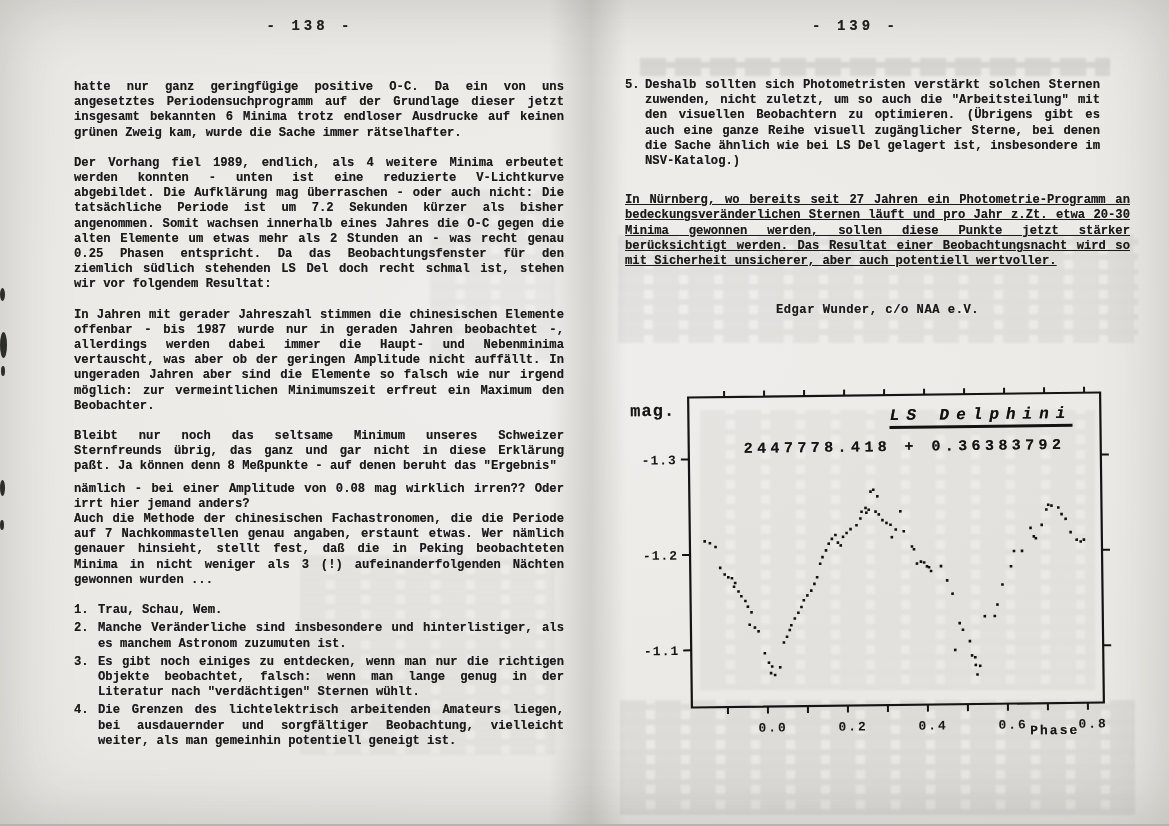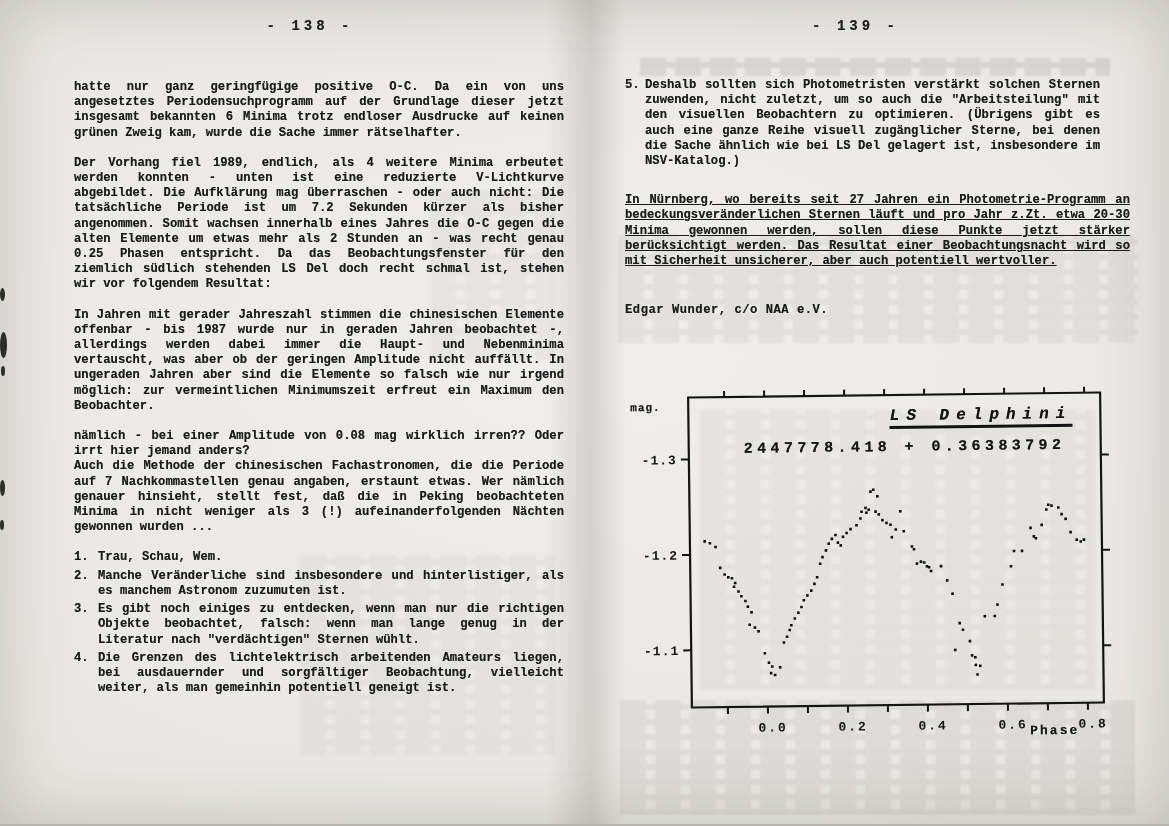--- a/index.html
+++ b/index.html
@@ -22,27 +22,27 @@
   .col-right{left:625px;top:78px;width:505px;}
   .para{text-align:justify;margin:0 0 15px 0;}
   .para.tight{margin-bottom:7px;}
   .para.flush{margin-bottom:0;}
   .list{margin-top:4px;}
   .li{display:flex;margin-bottom:3px;}
   .li .num{flex:none;width:24px;}
   .li .txt{flex:1;text-align:justify;}
   .item5 .num{width:20px;}
   .item5 .txt{max-width:455px;}
-  .signature{text-align:left;margin-top:34px;letter-spacing:.5px;}
+  .signature{text-align:center;margin-top:34px;letter-spacing:.5px;}
   
   .chart-wrap{position:absolute;left:690px;top:395px;width:412px;height:310px;transform:rotate(-.7deg);}
   .chart-wrap svg{position:absolute;left:0;top:0;overflow:visible;}
   svg text{font-family:"Liberation Mono","DejaVu Sans Mono",monospace;font-weight:700;fill:#161616;}
   .chart-label{position:absolute;font-weight:700;color:#161616;text-shadow:0 0 .5px rgba(20,20,20,.5);}
-  .ylab{left:-58px;top:4px;font-size:11px;letter-spacing:1px;}
+  .ylab{left:-58px;top:4px;font-size:17px;letter-spacing:1px;}
   .xlab{left:338px;top:330px;font-size:13px;letter-spacing:2px;}
   .ctitle{position:absolute;right:28px;top:12px;font-size:16px;font-style:italic;font-weight:700;
     letter-spacing:7px;color:#121212;border-bottom:3px solid #121212;padding-bottom:1px;
     text-shadow:0 0 .6px rgba(10,10,10,.7);}
   .cephem{position:absolute;left:55px;top:44px;font-size:15px;font-weight:700;letter-spacing:4.4px;color:#141414;
     text-shadow:0 0 .6px rgba(10,10,10,.6);}
   
   .bleed{position:absolute;opacity:.08;filter:blur(1.1px);pointer-events:none;
     background-image:
       repeating-linear-gradient(90deg, rgba(75,73,68,.9) 0 26px, rgba(75,73,68,0) 26px 35px),
@@ -65,20 +65,21 @@
   <div class="speck" style="left:1px;top:366px;width:4px;height:10px;"></div>
   <div class="speck" style="left:0;top:480px;width:5px;height:16px;"></div>
   <div class="speck" style="left:0;top:520px;width:4px;height:10px;"></div>
   <div class="gutter"></div>
 
   <div class="page-header hdr-left">- 138 -</div>
   <div class="col col-left">
     <p class="para">hatte nur ganz geringfügige positive O-C. Da ein von uns angesetztes Periodensuchprogramm auf der Grundlage dieser jetzt insgesamt bekannten 6 Minima trotz endloser Ausdrucke auf keinen grünen Zweig kam, wurde die Sache immer rätselhafter.</p>
     <p class="para">Der Vorhang fiel 1989, endlich, als 4 weitere Minima erbeutet werden konnten - unten ist eine reduzierte V-Lichtkurve abgebildet. Die Aufklärung mag überraschen - oder auch nicht: Die tatsächliche Periode ist um 7.2 Sekunden kürzer als bisher angenommen. Somit wachsen innerhalb eines Jahres die O-C gegen die alten Elemente um etwas mehr als 2 Stunden an - was recht genau 0.25 Phasen entspricht. Da das Beobachtungsfenster für den ziemlich südlich stehenden LS Del doch recht schmal ist, stehen wir vor folgendem Resultat:</p>
     <p class="para">In Jahren mit gerader Jahreszahl stimmen die chinesischen Elemente offenbar - bis 1987 wurde nur in geraden Jahren beobachtet -, allerdings werden dabei immer die Haupt- und Nebenminima vertauscht, was aber ob der geringen Amplitude nicht auffällt. In ungeraden Jahren aber sind die Elemente so falsch wie nur irgend möglich: zur vermeintlichen Minimumszeit erfreut ein Maximum den Beobachter.</p>
+    <p class="para tight">Bleibt nur noch das seltsame Minimum unseres Schweizer Sternfreunds übrig, das ganz und gar nicht in diese Erklärung paßt. Ja können denn 8 Meßpunkte - auf denen beruht das "Ergebnis"</p>
     <p class="para flush">nämlich - bei einer Amplitude von 0.08 mag wirklich irren?? Oder irrt hier jemand anders?</p>
     <p class="para">Auch die Methode der chinesischen Fachastronomen, die die Periode auf 7 Nachkommastellen genau angaben, erstaunt etwas. Wer nämlich genauer hinsieht, stellt fest, daß die in Peking beobachteten Minima in nicht weniger als 3 (!) aufeinanderfolgenden Nächten gewonnen wurden ...</p>
     <div class="list">
       <div class="li">
         <span class="num">1.</span>
         <span class="txt">Trau, Schau, Wem.</span>
       </div>
       <div class="li">
         <span class="num">2.</span>
         <span class="txt">Manche Veränderliche sind insbesondere und hinterlistiger, als es manchem Astronom zuzumuten ist.</span>

